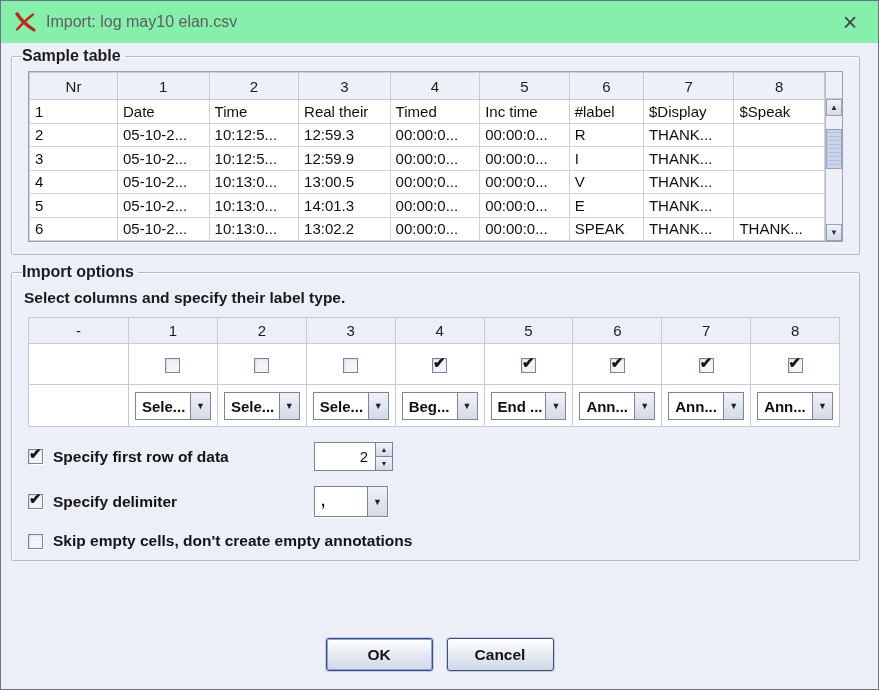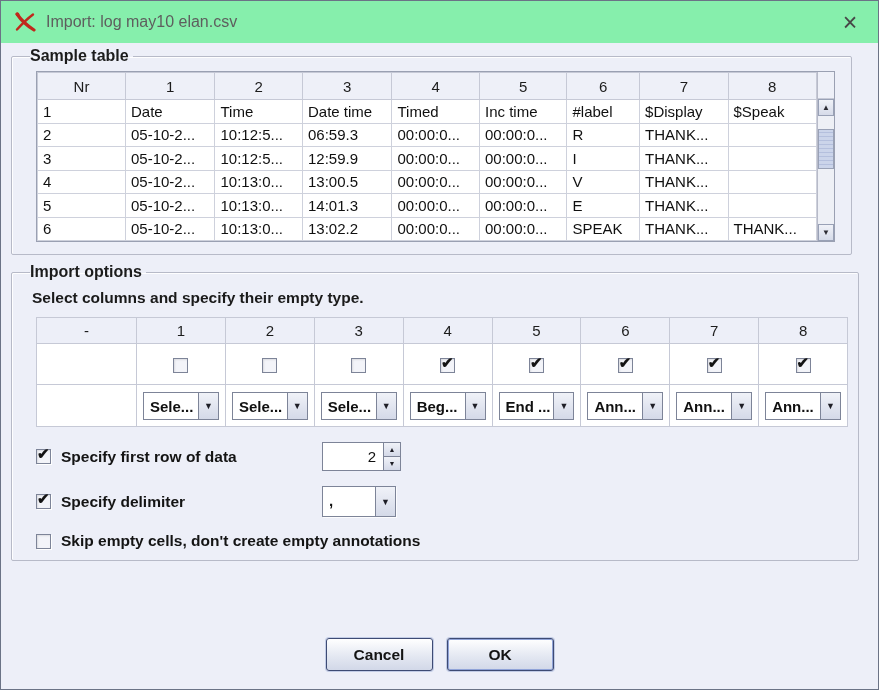--- a/index.html
+++ b/index.html
@@ -25,21 +25,21 @@
   .logo { width:24px; height:24px; display:flex; align-items:center; justify-content:center; }
   .title-text { color:#5e5e5e; font-size:16px; margin-left:9px; flex:1; white-space:nowrap; }
   .close-btn {
     font-size:25px; color:#474747; width:36px; height:36px;
     display:flex; align-items:center; justify-content:center; line-height:1;
   }
   
   .content { flex:1; padding:4px 10px 8px; display:flex; flex-direction:column; }
   fieldset {
     border:1px solid #b7bac8; border-radius:2px;
-    margin:0 16px 8px 0; padding:2px 10px 10px 18px;
+    margin:0 8px 8px 0; padding:2px 10px 10px 10px;
     box-shadow: inset 1px 1px 0 rgba(255,255,255,0.9);
     background:transparent;
   }
   legend { font-weight:bold; font-size:16px; color:#1c1c1c; padding:0 4px 0 0; }
   
   .scrollpane {
     display:flex; margin:4px 6px 2px 6px;
     border:1px solid #9aa0b2; background:#fff;
     height:171px;
   }
@@ -191,32 +191,32 @@
                 <th>6</th>
                 <th>7</th>
                 <th>8</th>
               </tr>
           </thead>
           <tbody id="sample-body">
               <tr>
                 <td>1</td>
                 <td>Date</td>
                 <td>Time</td>
-                <td>Date time</td>
+                <td>Real their</td>
                 <td>Timed</td>
                 <td>Inc time</td>
                 <td>#label</td>
                 <td>$Display</td>
                 <td>$Speak</td>
               </tr>
               <tr>
                 <td>2</td>
                 <td>05-10-2...</td>
                 <td>10:12:5...</td>
-                <td>06:59.3</td>
+                <td>12:59.3</td>
                 <td>00:00:0...</td>
                 <td>00:00:0...</td>
                 <td>R</td>
                 <td>THANK...</td>
                 <td></td>
               </tr>
               <tr>
                 <td>3</td>
                 <td>05-10-2...</td>
                 <td>10:12:5...</td>
@@ -273,21 +273,21 @@
           <div class="scroll-btn">
             <span>▼</span>
           </div>
         </div>
       </div>
     </fieldset>
 
     <fieldset>
       <legend>Import options</legend>
 
-      <div class="instruction">Select columns and specify their empty type.</div>
+      <div class="instruction">Select columns and specify their label type.</div>
 
       <table class="cols-table">
         <thead>
           <tr id="cols-head">
               <th>-</th>
               <th>1</th>
               <th>2</th>
               <th>3</th>
               <th>4</th>
               <th>5</th>
@@ -379,18 +379,18 @@
       <div class="opt-row">
         <span class="opt-left">
           <span class="mcheck" id="opt-cb-3"></span>
           <span class="opt-label">Skip empty cells, don't create empty annotations</span>
         </span>
       </div>
 
     </fieldset>
 
     <div class="button-bar">
+      <button class="mbtn default">OK</button>
       <button class="mbtn">Cancel</button>
-      <button class="mbtn default">OK</button>
     </div>
 
   </div>
 </div>
 
 </body></html>

